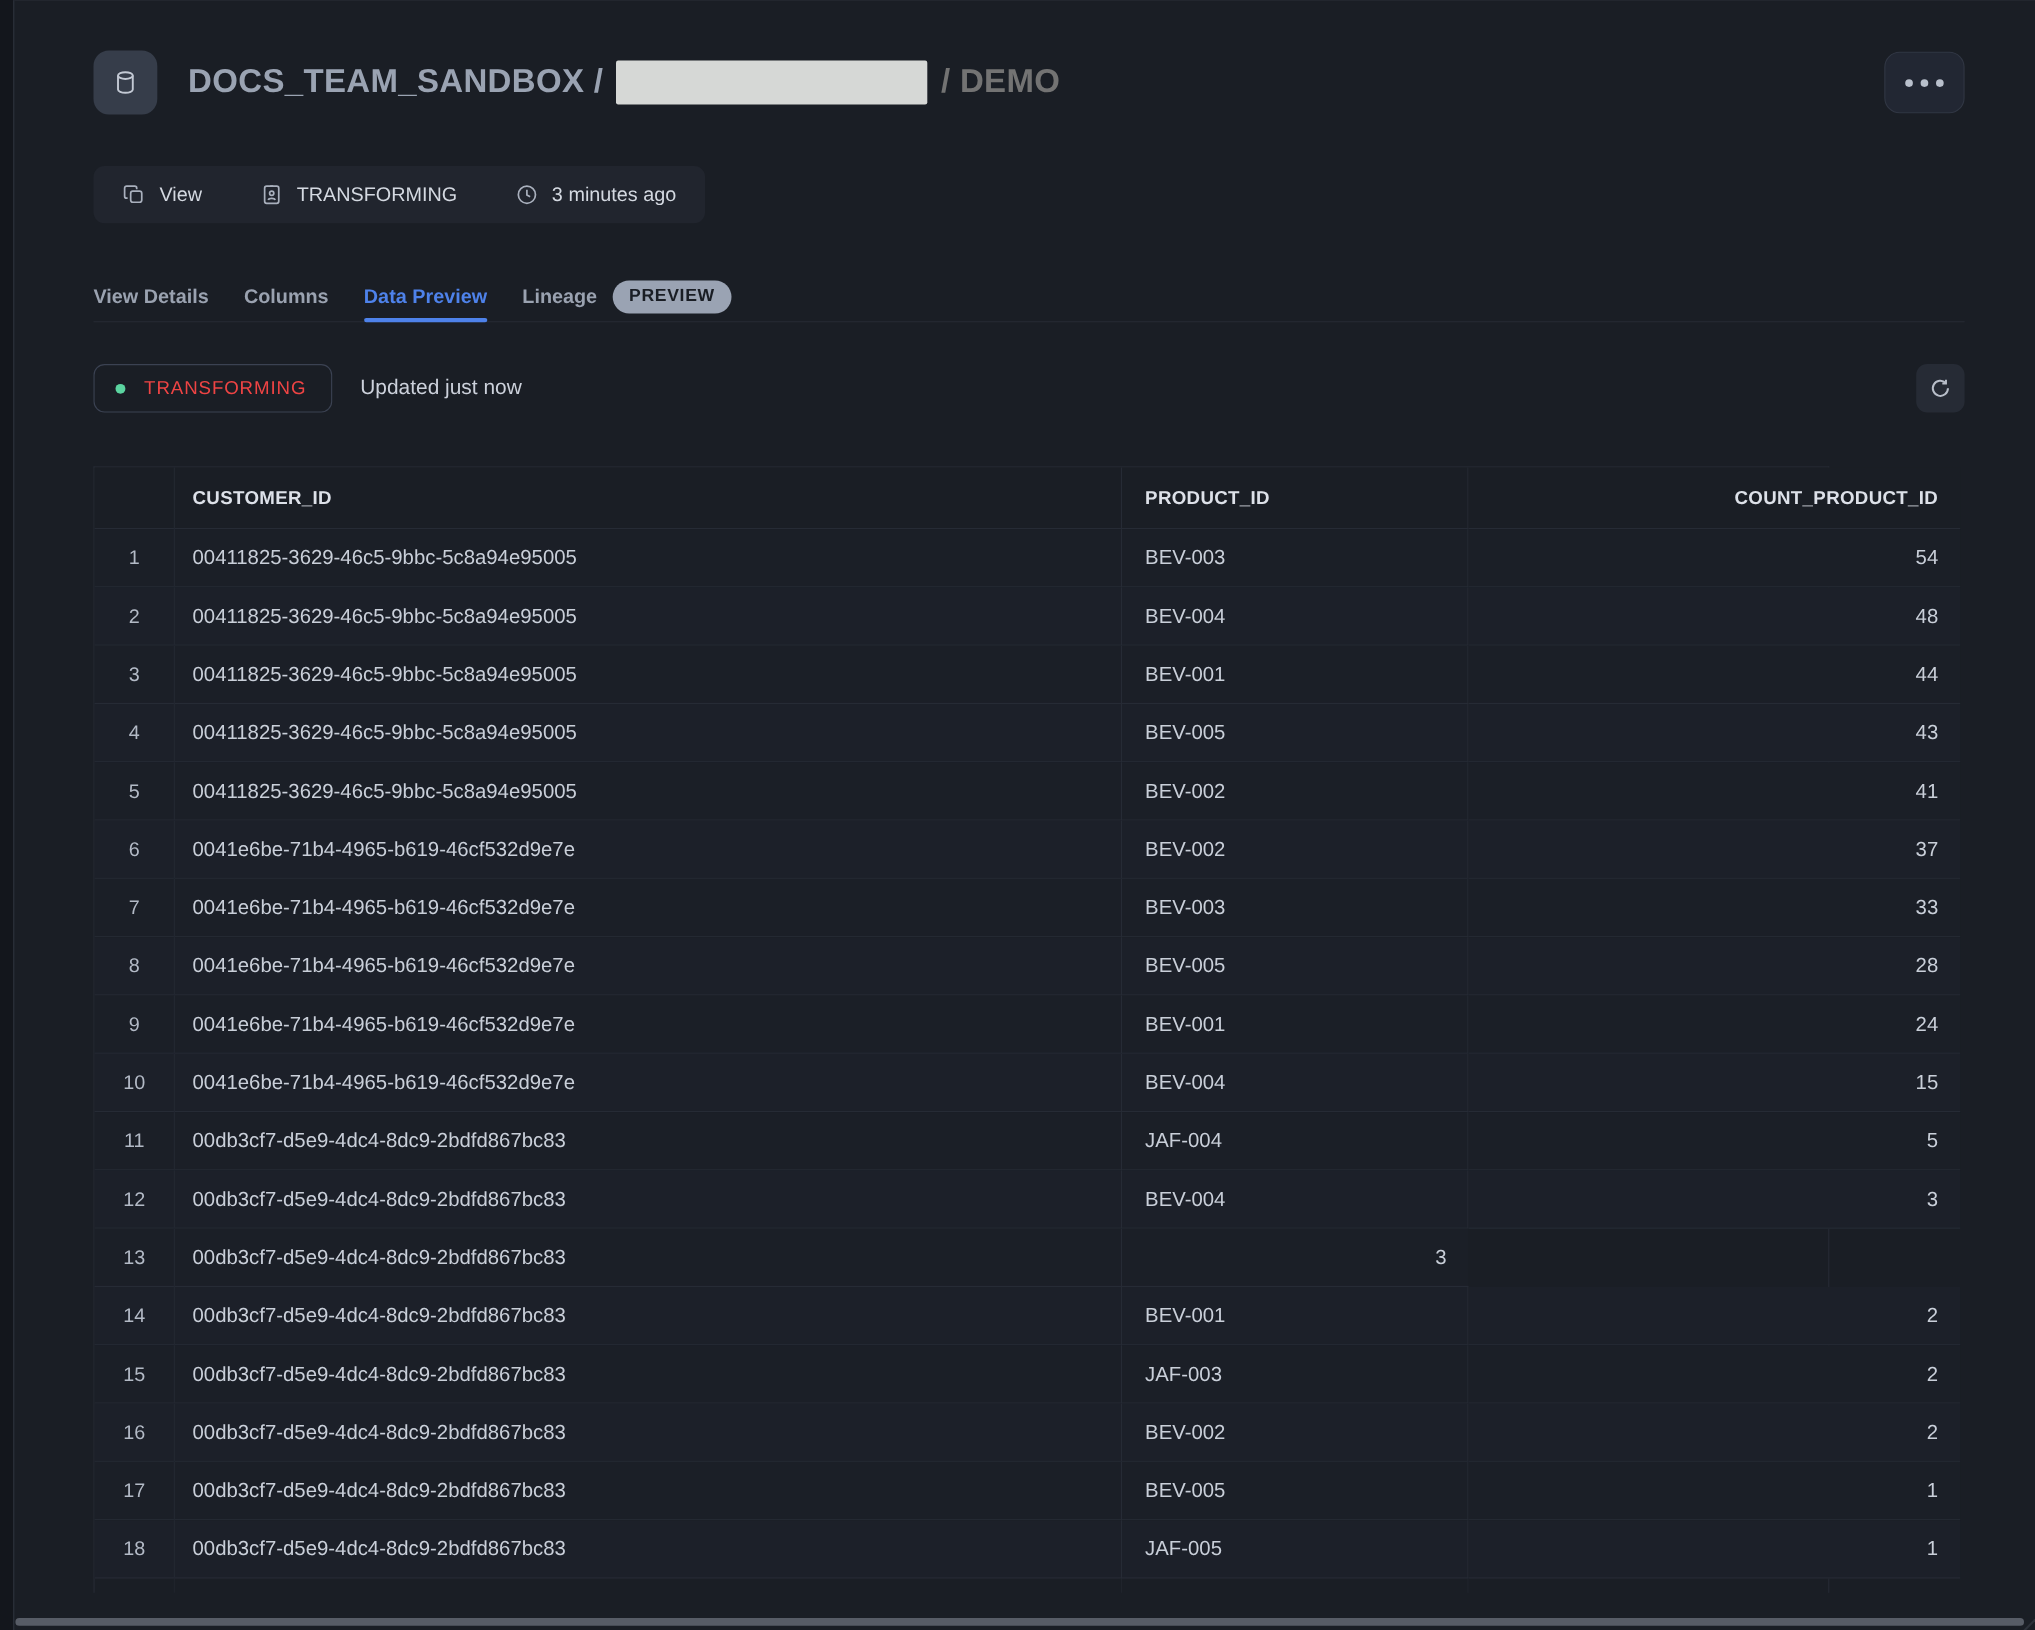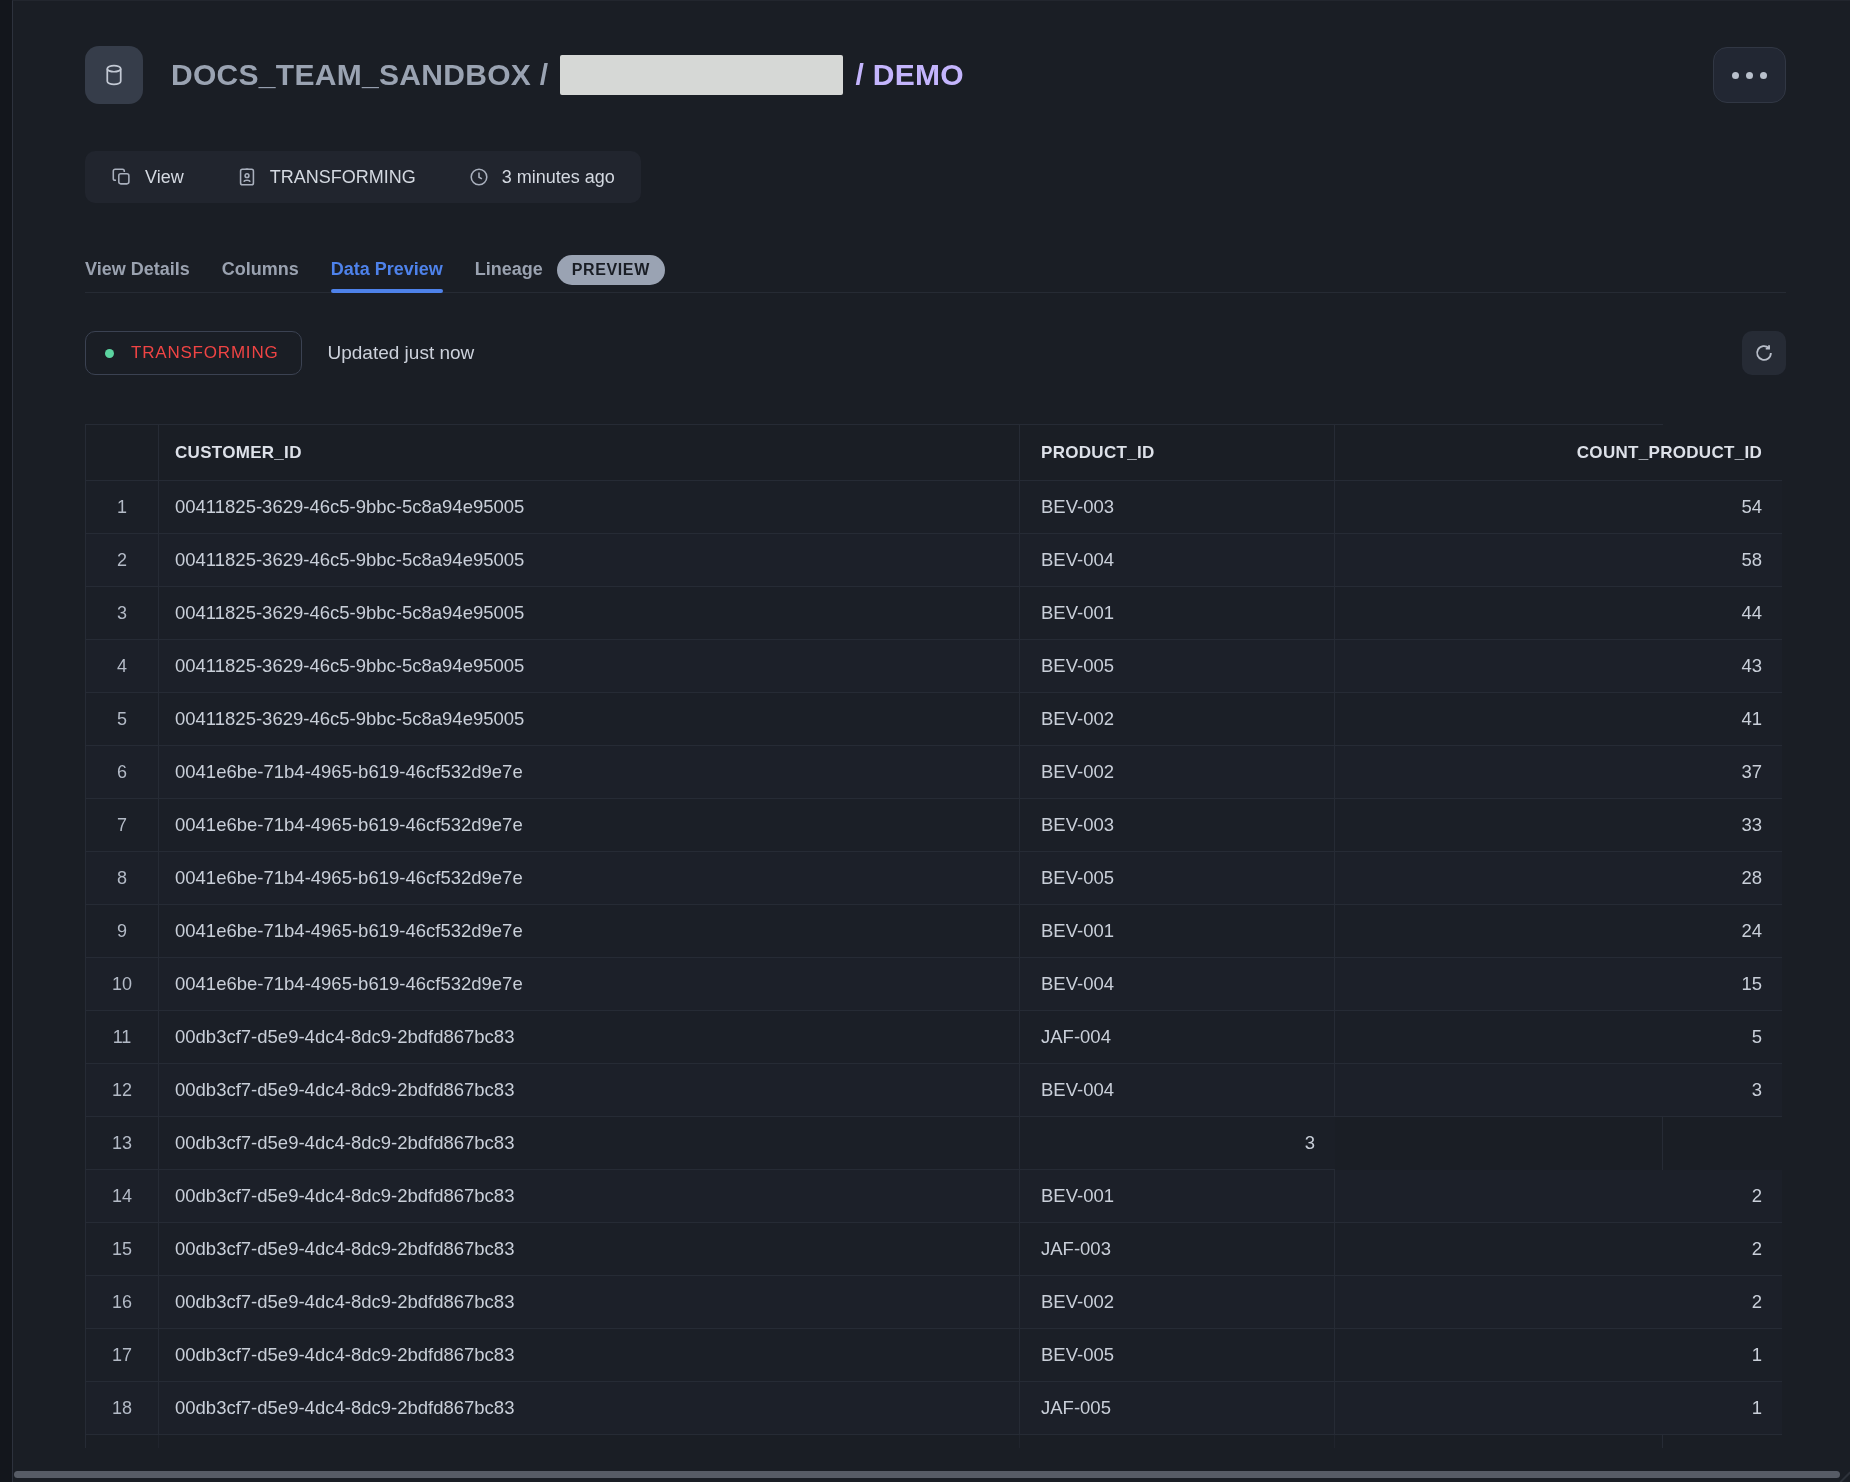--- a/index.html
+++ b/index.html
@@ -22,21 +22,21 @@
   .icon-box {
     width:58px; height:58px; border-radius:14px; background:#363d4a;
     display:flex; align-items:center; justify-content:center; flex:0 0 auto;
   }
   .icon-box svg { stroke:#c3c9d4; }
   .title { margin-left:28px; font-size:30px; font-weight:700; letter-spacing:.3px;
            display:flex; align-items:center; white-space:nowrap; }
   .title .muted { color:#9aa3b2; }
   .redacted { display:inline-block; width:283px; height:40px; background:#d6d8d6;
               border-radius:2px; margin:0 12px; }
-  .title .bright { color:#c4b5fd; }
+  .title .bright { color:#737373; }
   .more-btn {
     margin-left:auto; width:73px; height:56px; border-radius:14px;
     background:#222733; border:1px solid #313744;
     display:flex; align-items:center; justify-content:center; gap:7px; cursor:pointer;
   }
   .more-btn i { width:7px; height:7px; border-radius:50%; background:#b9c0cc; }
 
   
   .meta-bar {
     margin-top:47px; display:inline-flex; align-items:center; height:52px;
@@ -202,21 +202,21 @@
         <div class="trow">
     <div class="c-num">1</div>
     <div class="c-cust">00411825-3629-46c5-9bbc-5c8a94e95005</div>
     <div class="c-prod">BEV-003</div>
     <div class="c-count">54</div>
   </div>
         <div class="trow">
     <div class="c-num">2</div>
     <div class="c-cust">00411825-3629-46c5-9bbc-5c8a94e95005</div>
     <div class="c-prod">BEV-004</div>
-    <div class="c-count">58</div>
+    <div class="c-count">48</div>
   </div>
         <div class="trow">
     <div class="c-num">3</div>
     <div class="c-cust">00411825-3629-46c5-9bbc-5c8a94e95005</div>
     <div class="c-prod">BEV-001</div>
     <div class="c-count">44</div>
   </div>
         <div class="trow">
     <div class="c-num">4</div>
     <div class="c-cust">00411825-3629-46c5-9bbc-5c8a94e95005</div>

